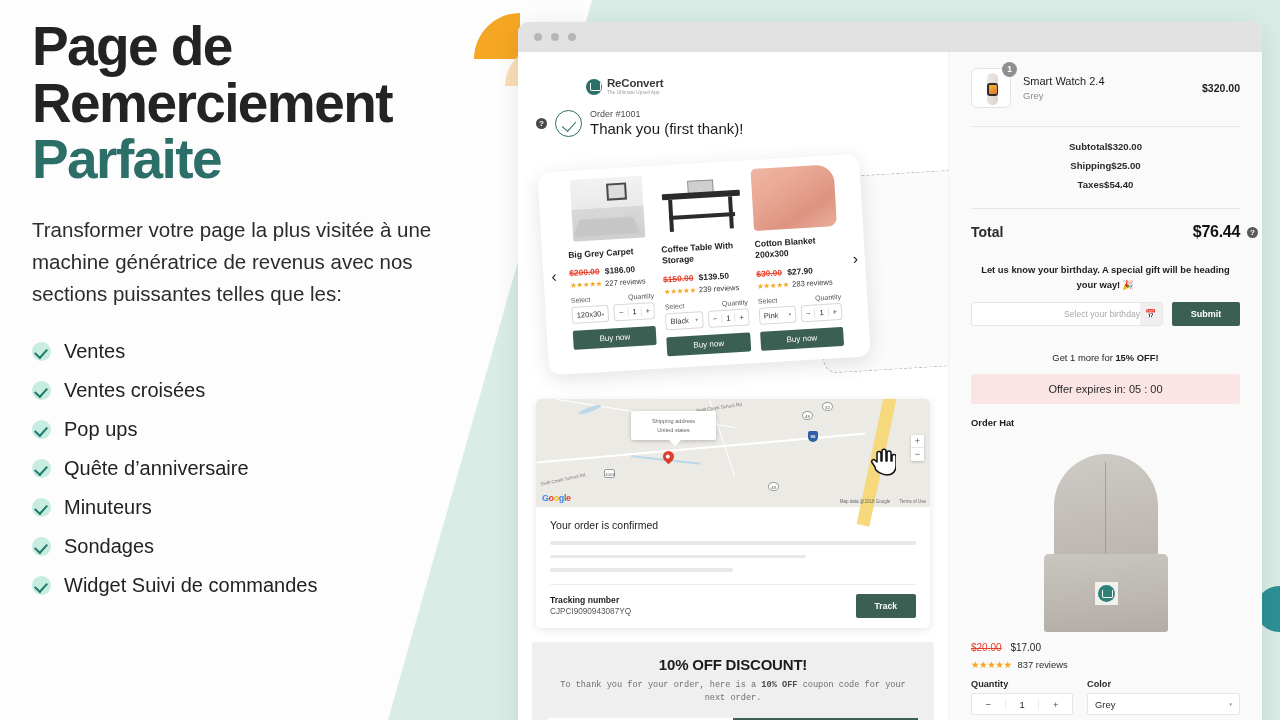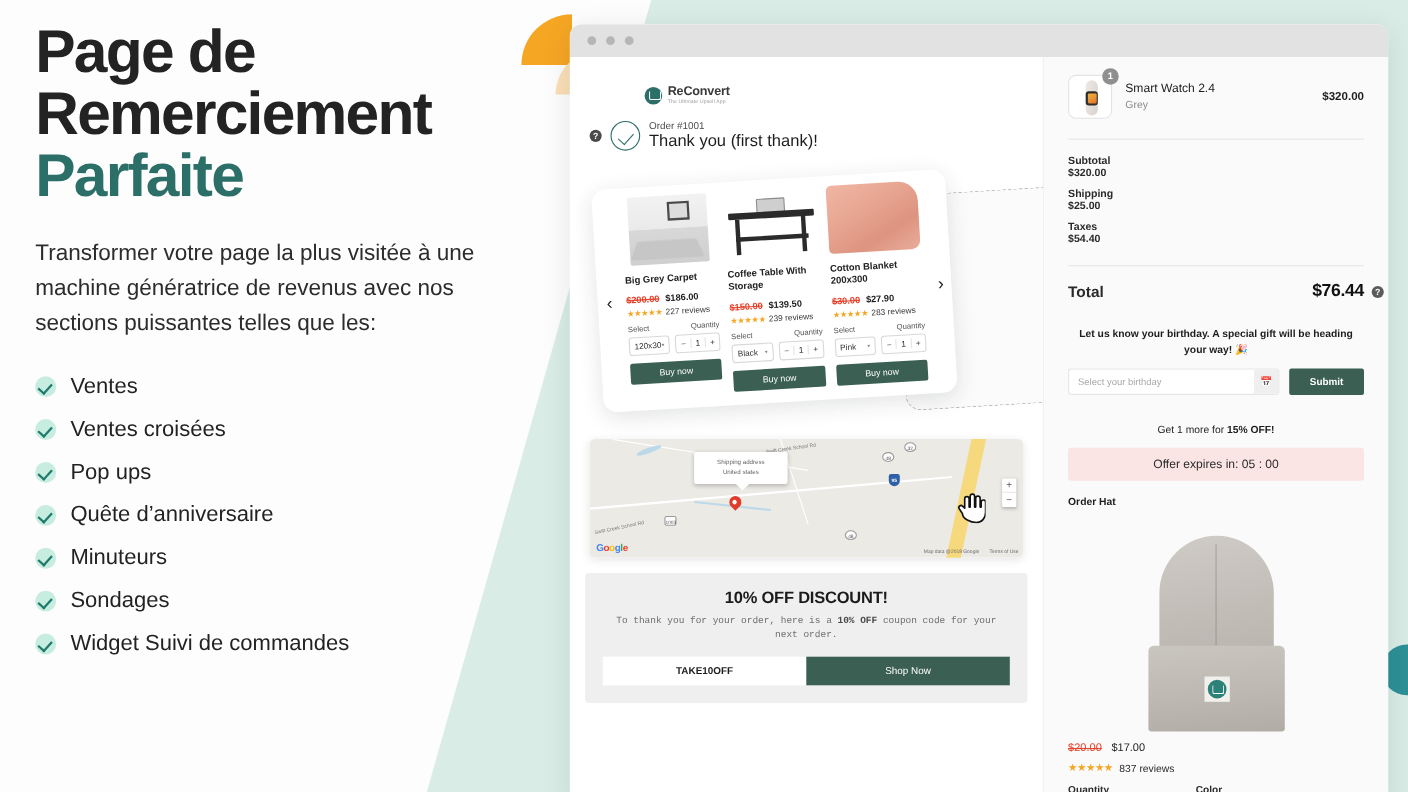--- a/index.html
+++ b/index.html
@@ -302,39 +302,39 @@
   }
   .badge-count {
     position: absolute; right: -6px; top: -6px; width: 15px; height: 15px;
     border-radius: 50%; background: #8f8f8f; color: #fff; font-size: 8.5px;
     line-height: 15px; text-align: center; font-weight: 600;
   }
   .li-name { font-size: 11px; color: #1d1d1d; }
   .li-variant { font-size: 9.5px; color: #8a8a8a; margin-top: 3px; }
   .li-price { margin-left: auto; font-size: 10.5px; color: #1d1d1d; font-weight: 600; }
   .hr { height: 1px; background: #e6e6e6; margin: 18px 0 14px; }
-  .totals-row { display: flex; justify-content: center; margin-bottom: 8px; flex-direction: column; }
+  .totals-row { display: flex; justify-content: center; margin-bottom: 8px; }
   .tot-label { font-size: 9.6px; color: #2a2a2a; font-weight: 600; }
   .tot-val { font-size: 9.6px; color: #2a2a2a; font-weight: 600; }
   .grand-row { display: flex; align-items: center; justify-content: space-between; }
   .grand-label { font-size: 14px; color: #2a2a2a; font-weight: 600; }
   .grand-val { font-size: 16px; color: #111; font-weight: 700; letter-spacing: -.3px; }
   .help-dot {
     width: 11px; height: 11px; border-radius: 50%; background: #5a5a5a;
     color: #fff; font-size: 8px; line-height: 11px; text-align: center; font-weight: 700;
     position: absolute; right: 4px;
   }
   .bday-text {
     margin-top: 22px; text-align: center; font-size: 9.4px; font-weight: 700;
     color: #1d1d1d; line-height: 1.55;
   }
   .bday-row { display: flex; gap: 9px; margin-top: 10px; }
   .bday-input {
     flex: 1; height: 24px; background: #fff; border: 1px solid #e6e6e6; border-radius: 3px;
-    display: flex; align-items: center; justify-content: space-between; padding-left: 8px;
+    display: flex; align-items: center; justify-content: flex-end; padding-left: 8px;
   }
   .bday-ph { font-size: 8.6px; color: #a9a9a9; }
   .cal-btn {
     width: 22px; height: 22px; background: #efefef; display: flex;
     align-items: center; justify-content: center; font-size: 9px; color: #555;
   }
   .submit-btn {
     width: 68px; background: #3b5f52; color: #fff; font-size: 9px; font-weight: 700;
     display: flex; align-items: center; justify-content: center; border-radius: 2px;
   }
@@ -615,20 +615,34 @@
               <div>+</div>
               <div>−</div>
             </div>
             <span class="gmap-logo"><i class="g1">G</i><i class="g2">o</i><i class="g3">o</i><i class="g4">g</i><i class="g5">l</i><i class="g6">e</i></span>
             <span class="map-credits">
               <span>Map data @2018 Google</span>
               <span>Terms of Use</span>
             </span>
           </div>
 
+          <div class="confirm-body">
+            <div class="confirm-title">Your order is confirmed</div>
+            <div class="skeleton" style="width:100%"></div>
+            <div class="skeleton" style="width:70%"></div>
+            <div class="skeleton" style="width:50%"></div>
+            <div class="divider"></div>
+            <div class="track-row">
+              <div>
+                <div class="track-label">Tracking number</div>
+                <div class="track-code">CJPCI9090943087YQ</div>
+              </div>
+              <div class="track-btn">Track</div>
+            </div>
+          </div>
         </div>
 
         <div class="discount">
           <div class="discount-title">10% OFF DISCOUNT!</div>
           <div class="discount-sub">
             <span>To thank you for your order, here is a </span><b>10% OFF</b><span> coupon code for your next order.</span>
           </div>
           <div class="coupon-row">
             <div class="coupon-code">TAKE10OFF</div>
             <div class="shop-btn">Shop Now</div>

